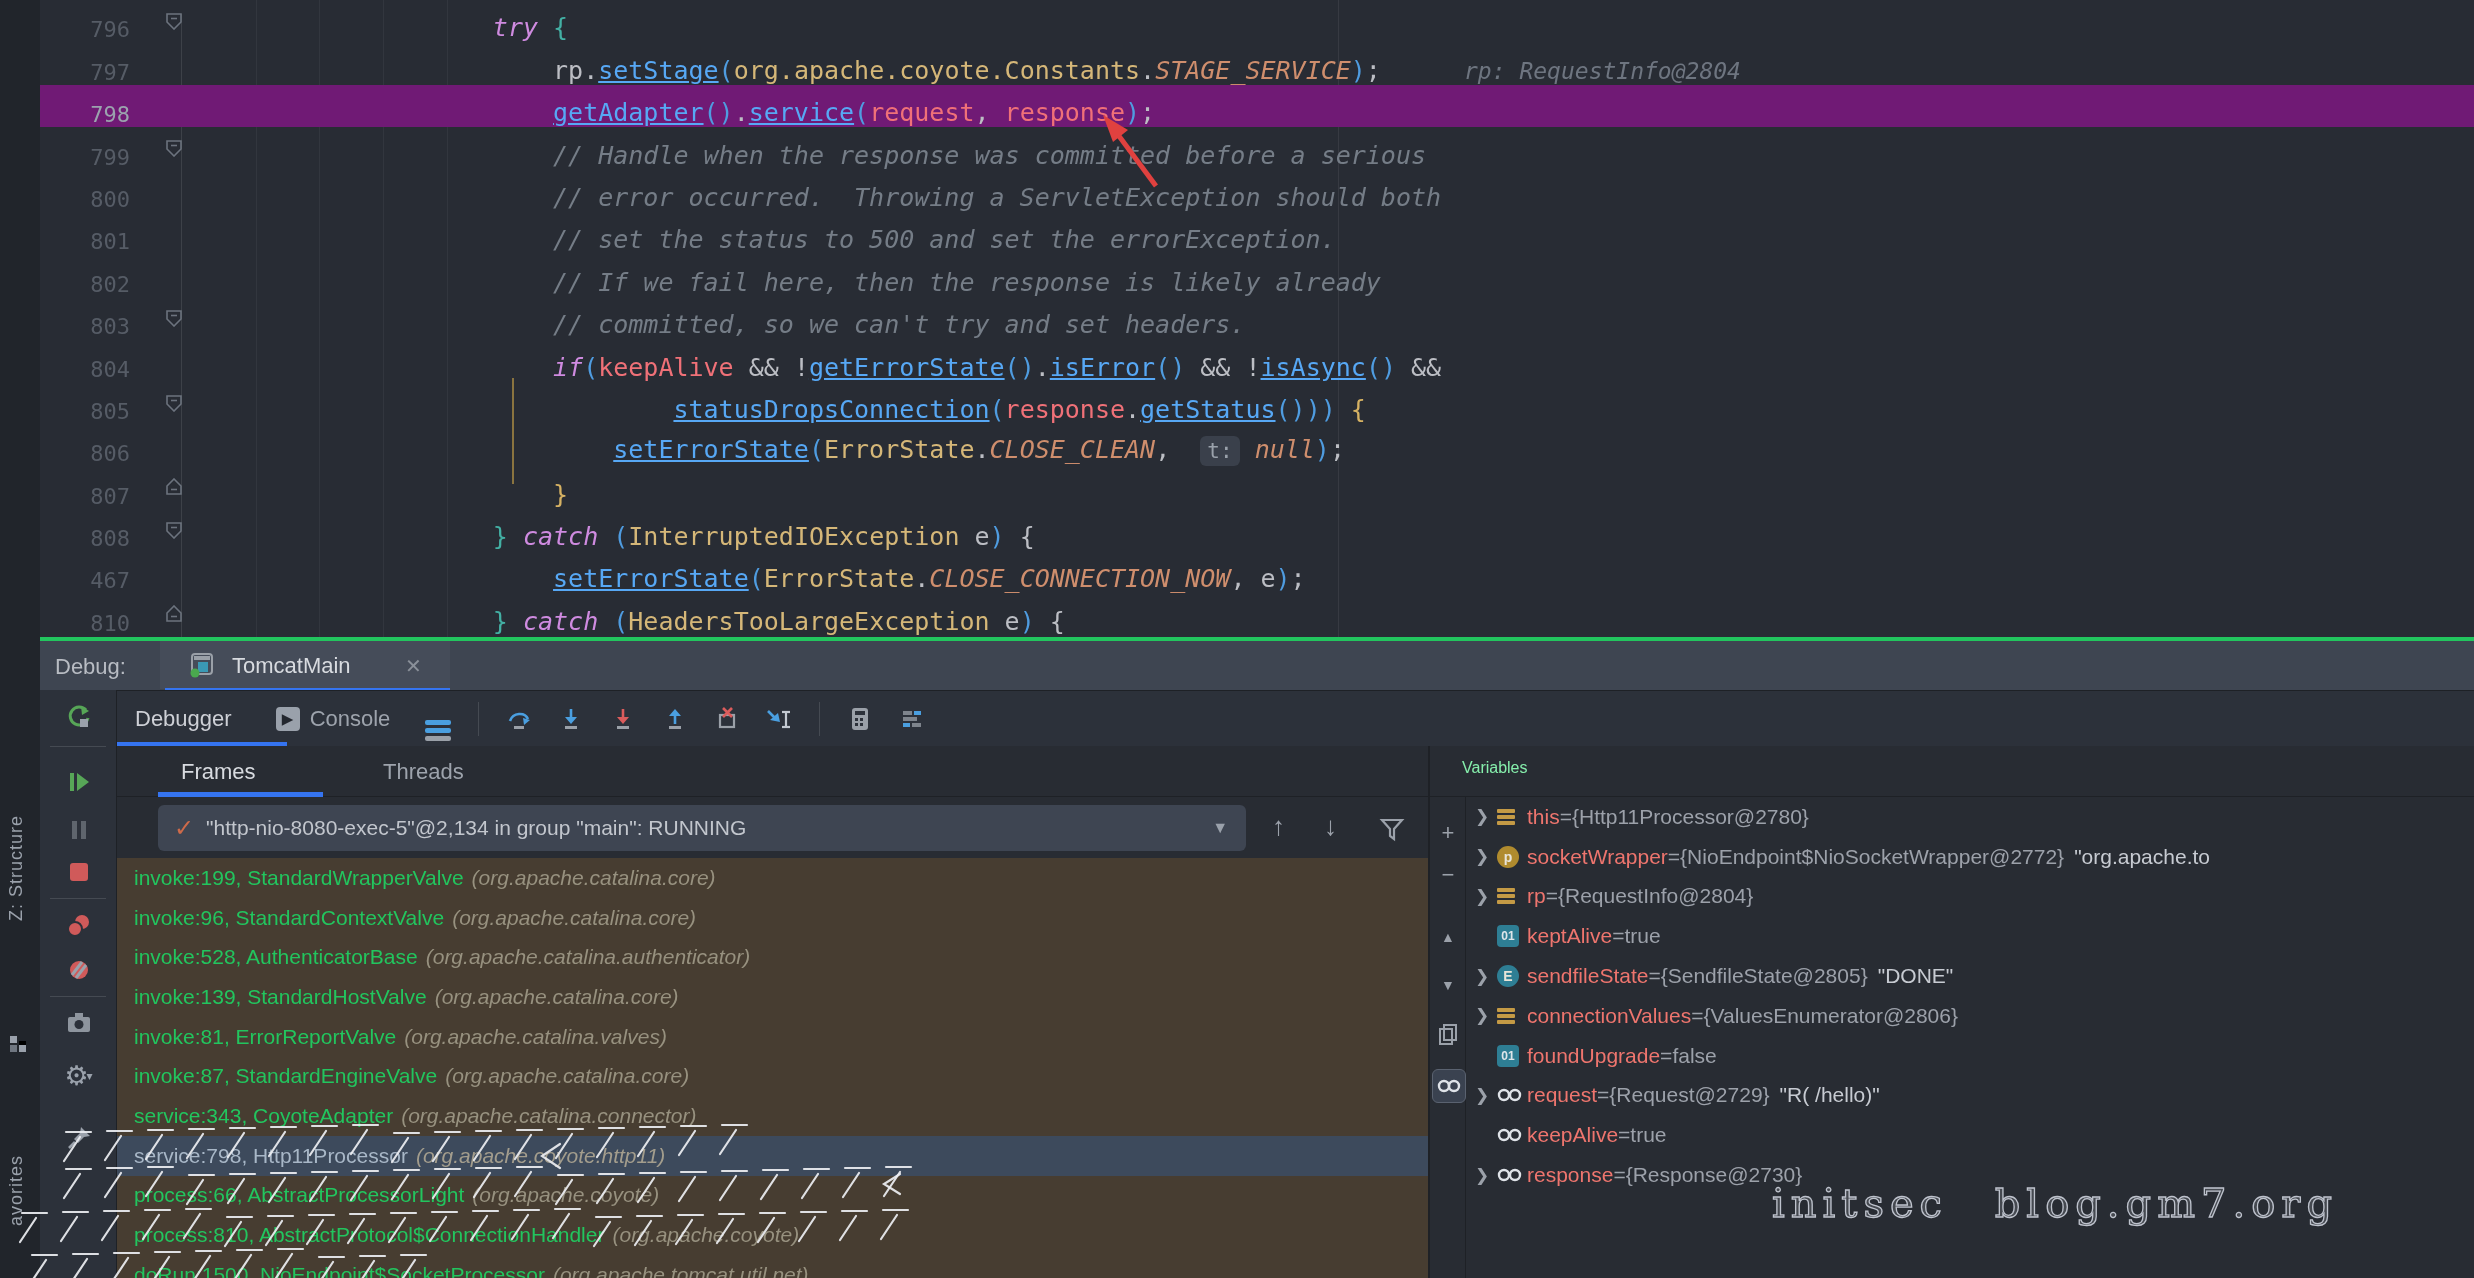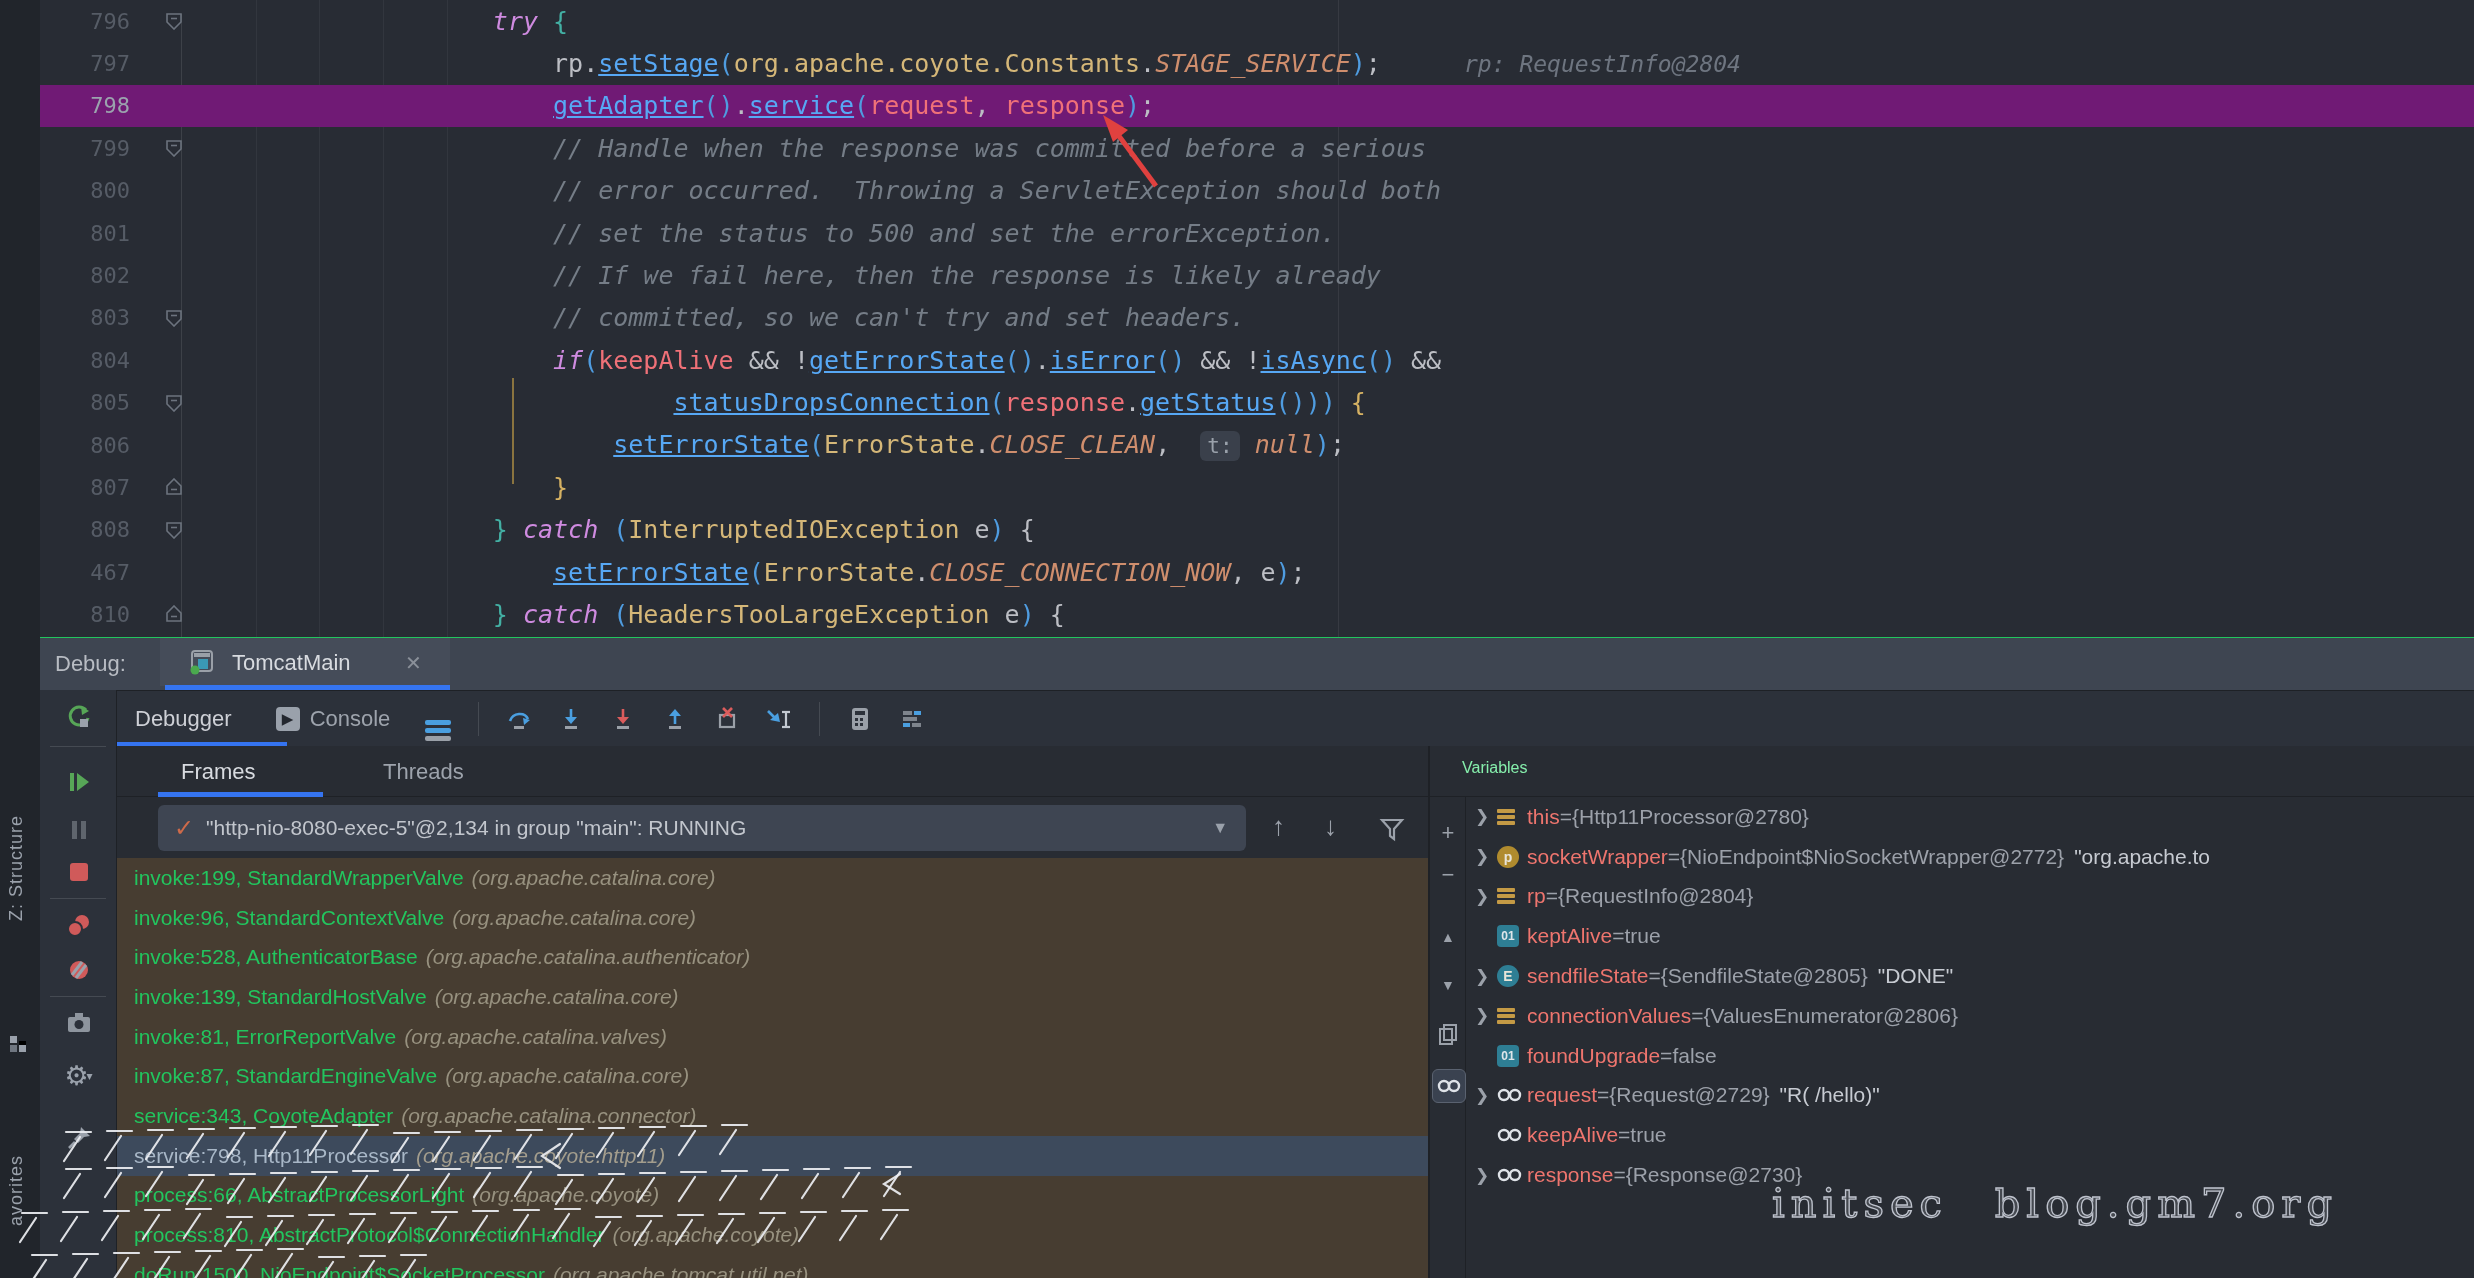--- a/index.html
+++ b/index.html
@@ -7,21 +7,21 @@
   *{box-sizing:border-box;}
 
   
   .editor{position:absolute;left:0;top:0;width:2474px;height:639px;background:#282c34;overflow:hidden;}
   .editor .left-dark{position:absolute;left:0;top:0;width:40px;height:639px;background:#21252b;}
   .guide{position:absolute;top:0;width:1px;height:639px;background:rgba(255,255,255,0.05);}
   .margin-guide{position:absolute;top:0;width:1px;height:639px;background:rgba(255,255,255,0.07);}
   .gutter-line{position:absolute;left:181px;top:14px;width:1px;height:625px;background:rgba(255,255,255,0.10);}
   .scope-line{position:absolute;width:2px;background:#8a743f;}
   .codewrap{position:absolute;left:40px;top:0;right:0;}
-  .cl{display:flex;height:42.4px;align-items:center;}
+  .cl{display:flex;height:42.4px;align-items:flex-end;}
   .cl.hl{background:#701a75;}
   .ln{width:90px;flex:0 0 90px;text-align:right;padding-right:0;color:#565c66;
       font:22px "DejaVu Sans Mono",monospace;}
   .cl.hl .ln{color:#9ba3ae;}
   .mk{width:70px;flex:0 0 70px;position:relative;height:100%;}
   .mk svg{position:absolute;left:35px;top:12px;}
   .ct{margin:0;padding:0 0 0 52px;font:25px "DejaVu Sans Mono",monospace;white-space:pre;color:#bcbec4;}
   .sg-kw{color:#cf8be0;font-style:italic;}
   .sg-brT{color:#43b0a4;}
   .sg-brY{color:#d6b263;}
@@ -32,21 +32,21 @@
   .sg-fld{color:#f07178;}
   .sg-pl{color:#bcbec4;}
   .sg-cm{color:#757d87;font-style:italic;}
   .sg-hint{color:#6e7580;font-style:italic;font-size:23px;}
   .sg-null{color:#cf8e6d;font-style:italic;}
   .sg-hintbox{display:inline-block;background:#3a404b;border-radius:6px;padding:0 7px;line-height:30px;
       color:#9aa1ab;font-size:21px;font-style:normal;}
   .red-arrow{position:absolute;left:0;top:0;pointer-events:none;}
 
   
-  .debugbar{position:absolute;left:0;top:637px;width:2474px;height:53px;background:#3e4551;border-top:1px solid #22c55e;}
+  .debugbar{position:absolute;left:0;top:637px;width:2474px;height:53px;background:#3e4551;border-top:4px solid #22c55e;}
   .debugbar .lbl{position:absolute;left:55px;top:13px;font-size:22px;color:#b8bcc3;}
   .debugbar .tabzone{position:absolute;left:160px;top:0;width:290px;height:48px;background:#454c59;}
   .debugbar .tabicon{position:absolute;left:190px;top:11px;width:26px;height:26px;}
   .debugbar .tabname{position:absolute;left:232px;top:12px;font-size:22px;color:#d8dbe0;}
   .debugbar .closex{position:absolute;left:405px;top:13px;font-size:20px;color:#8a9099;}
   .debugbar .underline{position:absolute;left:165px;top:47px;width:285px;height:6px;background:#3574f0;}
 
   
   .toolbar{position:absolute;left:0;top:690px;width:2474px;height:56px;background:#2c313a;border-top:1px solid #1e2126;}
   .toolbar .row{position:absolute;left:117px;top:0;height:56px;display:flex;align-items:center;gap:8px;}

